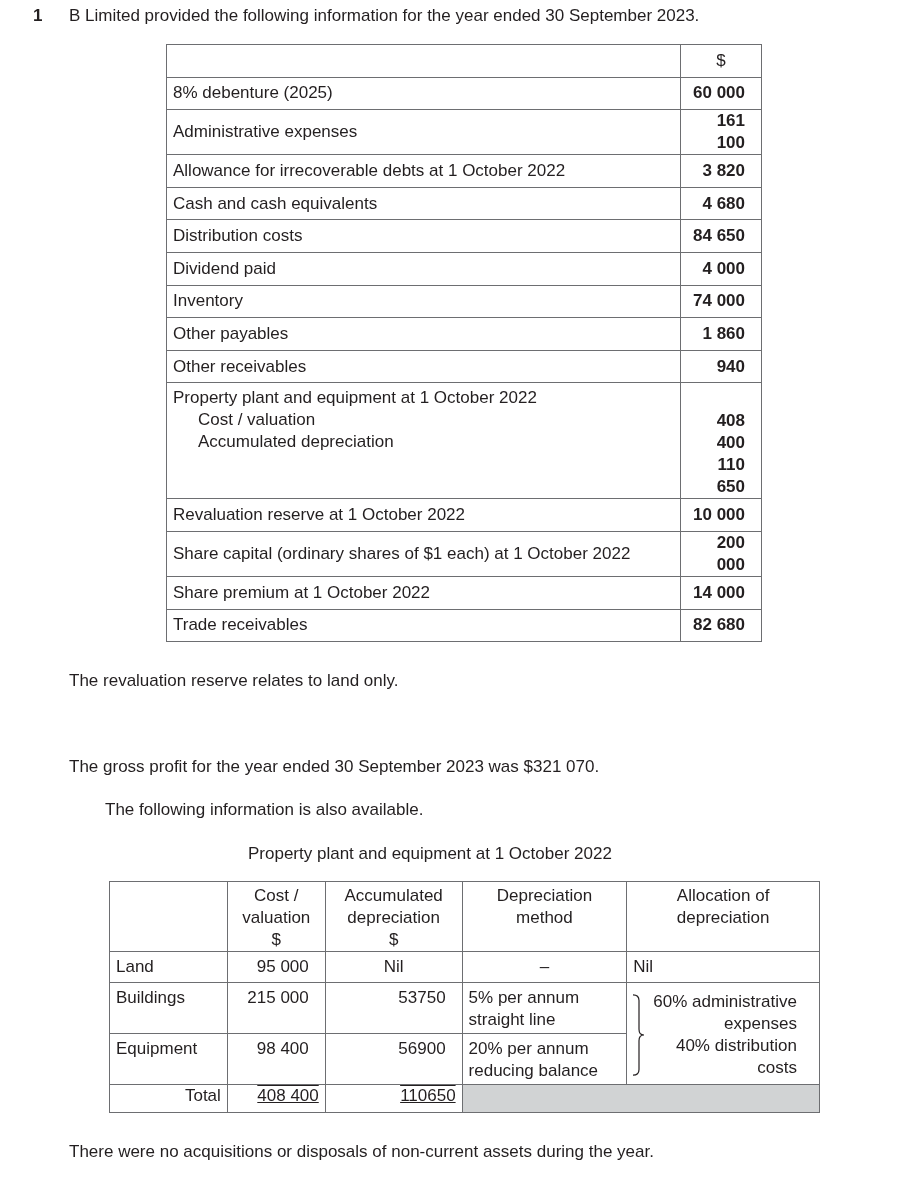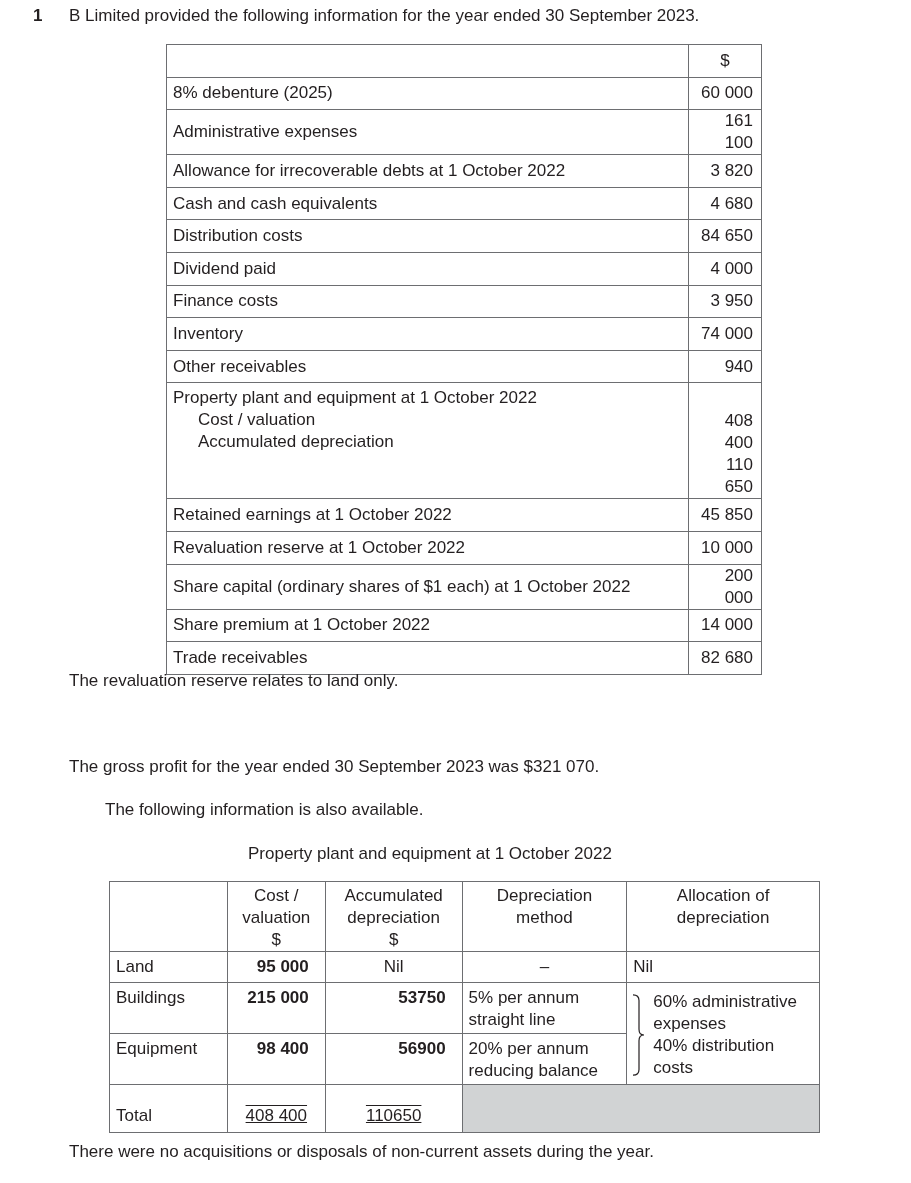--- a/index.html
+++ b/index.html
@@ -41,22 +41,23 @@
     table.tb td {
       border: 1.5px solid #6d6e71;
       padding: 0 6px;
       height: 31.6px;
       vertical-align: middle;
       line-height: 22px;
     }
     table.tb td.amt {
       text-align: right;
       width: 60px;
-      padding-right: 8px;
+      padding-right: 16px;
       padding-left: 4px;
+      font-weight: bold;
     }
     table.tb td.hdr-amt {
       text-align: center;
     }
     table.tb td .sub {
       padding-left: 25px;
       display: block;
     }
     table.tb td .line {
       display: block;
@@ -104,35 +105,36 @@
     table.ppe-table tr.land td {
       height: 26px;
       padding-top: 4px;
     }
     table.ppe-table tr.bld td, table.ppe-table tr.eqp td {
       padding-top: 4px;
       padding-bottom: 2px;
     }
     table.ppe-table tr.total td {
       height: 27px;
-      padding-top: 20px;
+      padding-top: 0;
+      text-align: right;
     }
     table.ppe-table .num {
       text-align: right;
       padding-right: 16px;
-      font-weight: bold;
     }
     table.ppe-table .center {
       text-align: center;
     }
     table.ppe-table td.alloc {
       border-bottom: 1.5px solid #6d6e71;
       padding-left: 4px;
       position: relative;
       vertical-align: middle;
+      text-align: right;
     }
     table.ppe-table td.shaded {
       background: #d1d3d4;
     }
     .ul-over {
       text-decoration: underline overline;
     }
     .brace-wrap {
       display: flex;
       align-items: stretch;
@@ -176,45 +178,41 @@
   </tr>
   <tr>
     <td>Distribution costs</td>
     <td class="amt">84 650</td>
   </tr>
   <tr>
     <td>Dividend paid</td>
     <td class="amt">4 000</td>
   </tr>
   <tr>
-    <td>Finance costs</td>
-    <td class="amt">3 950</td>
-  </tr>
-  <tr>
     <td>Inventory</td>
     <td class="amt">74 000</td>
+  </tr>
+  <tr>
+    <td>Other payables</td>
+    <td class="amt">1 860</td>
   </tr>
   <tr>
     <td>Other receivables</td>
     <td class="amt">940</td>
   </tr>
   <tr class="ppe">
     <td>
       <span class="line">Property plant and equipment at 1 October 2022</span>
       <span class="sub">Cost / valuation</span>
       <span class="sub">Accumulated depreciation</span>
     </td>
     <td class="amt">
       <span class="line">408 400</span>
       <span class="line">110 650</span>
     </td>
-  </tr>
-  <tr>
-    <td>Retained earnings at 1 October 2022</td>
-    <td class="amt">45 850</td>
   </tr>
   <tr>
     <td>Revaluation reserve at 1 October 2022</td>
     <td class="amt">10 000</td>
   </tr>
   <tr>
     <td>Share capital (ordinary shares of $1 each) at 1 October 2022</td>
     <td class="amt">200 000</td>
   </tr>
   <tr>

